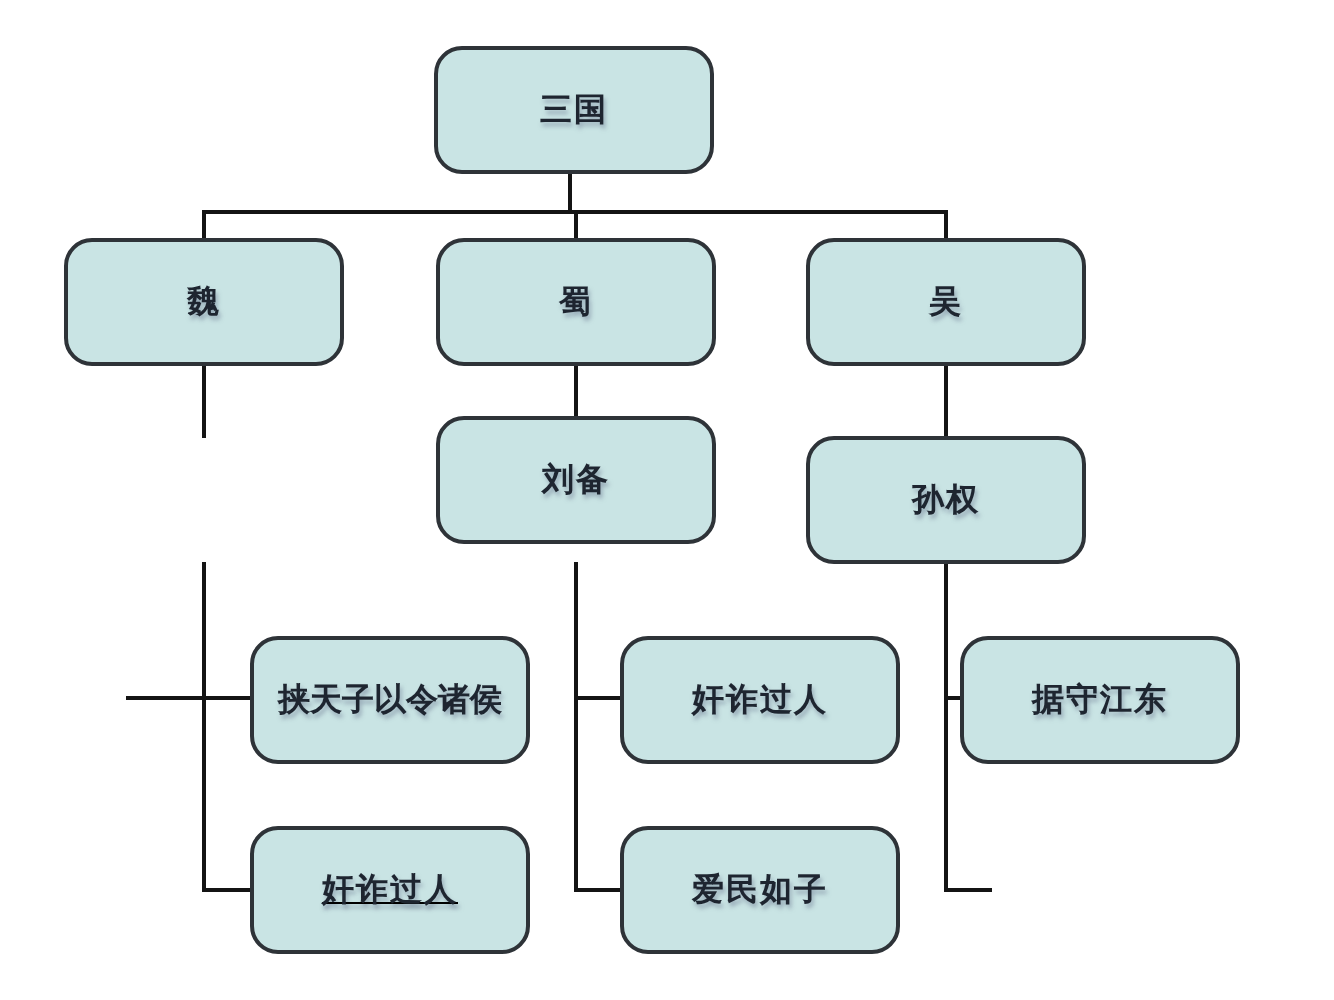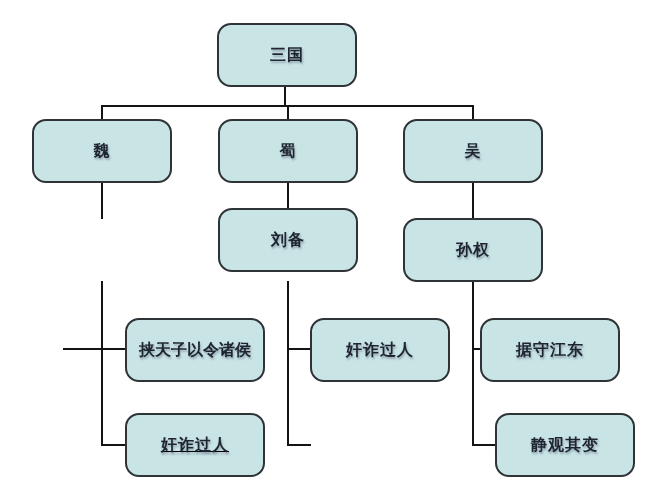--- a/index.html
+++ b/index.html
@@ -104,17 +104,17 @@
   <div class="node" style="left:310px; top:318px;">
     <span>奸诈过人</span>
   </div>
   <div class="node" style="left:480px; top:318px;">
     <span>据守江东</span>
   </div>
 
   <div class="node" style="left:125px; top:413px;text-decoration:underline;">
     <span>奸诈过人</span>
   </div>
-  <div class="node" style="left:495px; top:413px;">
-    <span>静观其变</span>
+  <div class="node" style="left:310px; top:413px;">
+    <span>爱民如子</span>
   </div>
 
 </div>
 
 </body></html>

